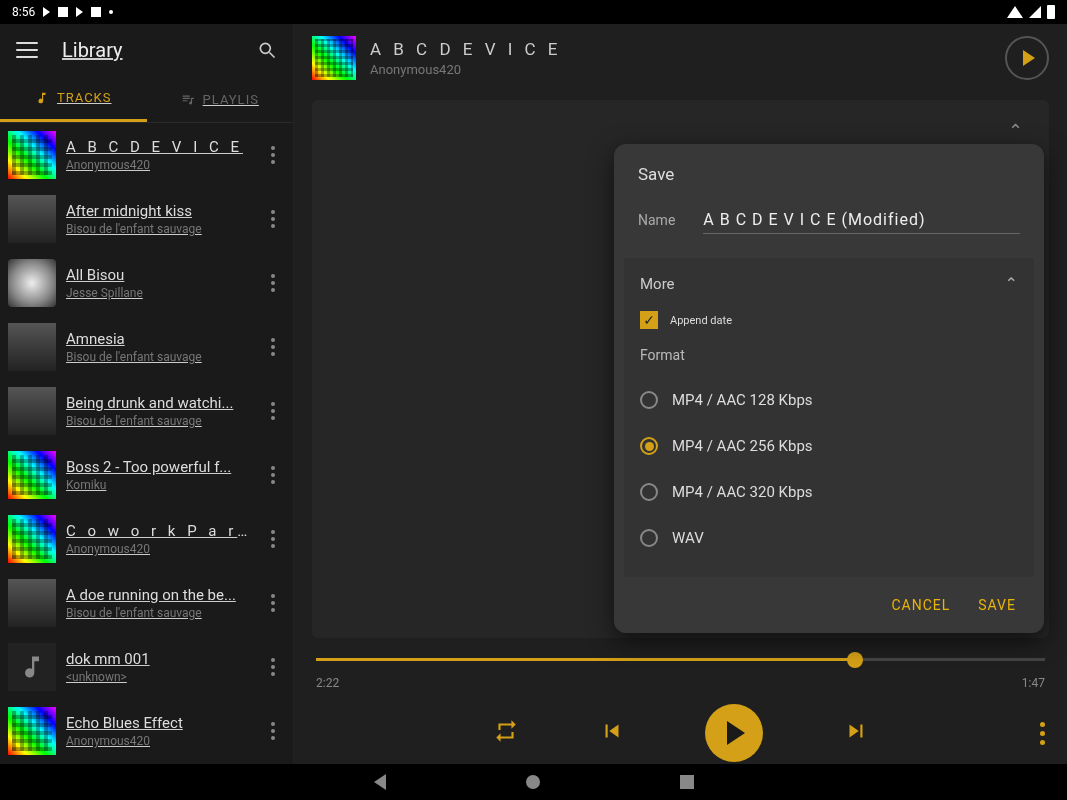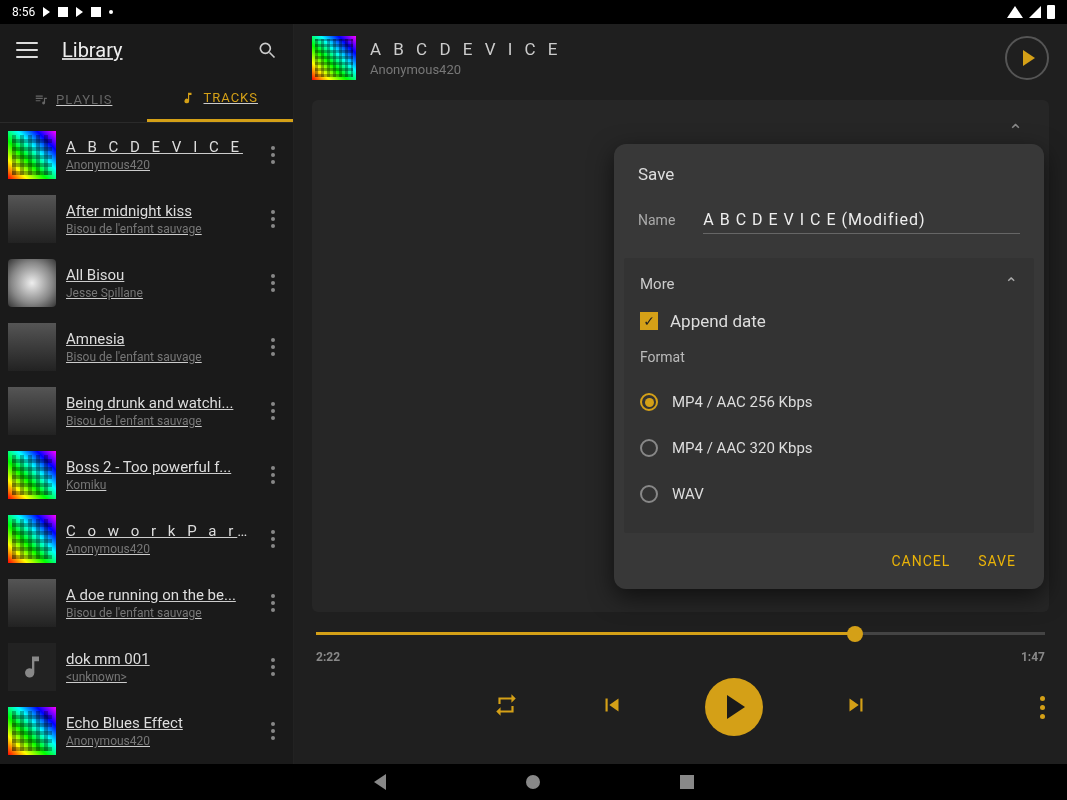--- a/index.html
+++ b/index.html
@@ -56,21 +56,21 @@
 .play-circle { width: 44px; height: 44px; border: 2px solid #555; border-radius: 50%; display: flex; align-items: center; justify-content: center; cursor: pointer; }
 .play-circle .ptri { border-left: 12px solid #d4a017; border-top: 8px solid transparent; border-bottom: 8px solid transparent; margin-left: 3px; }
 .mp-body { flex: 1; margin: 8px 18px 0 18px; background: #262626; border-radius: 6px; position: relative; }
 .speed-row { position: absolute; right: 30px; top: 170px; display: flex; gap: 90px; color: #d4a017; font-size: 15px; }
 .chev { position: absolute; right: 26px; color: #888; font-size: 18px; cursor: pointer; }
 .chev.up::before { content: "⌃"; }
 .chev.down::before { content: "⌄"; }
 .c1 { top: 20px; } .c2 { top: 240px; } .c3 { top: 320px; } .c4 { top: 395px; }
 
 
-.player-bar { padding: 10px 22px 28px 22px; font-weight: bold; }
+.player-bar { padding: 10px 22px 2px 22px; }
 .progress { position: relative; height: 24px; }
 .pline { position: absolute; left: 0; right: 0; top: 10px; height: 3px; background: #444; }
 .pfill { position: absolute; left: 0; top: 10px; height: 3px; background: #d4a017; width: 74%; }
 .pknob { position: absolute; top: 4px; width: 16px; height: 16px; background: #d4a017; border-radius: 50%; left: calc(74% - 8px); cursor: pointer; }
 .times { display: flex; justify-content: space-between; font-size: 12px; color: #888; margin-top: 4px; }
 .controls { display: flex; align-items: center; justify-content: center; gap: 80px; margin-top: 14px; position: relative; }
 .ctrl { cursor: pointer; color: #d4a017; }
 .play-main { width: 58px; height: 58px; background: #d4a017; border-radius: 50%; display: flex; align-items: center; justify-content: center; }
 .play-main .ptri { border-left: 18px solid #1a1a1a; border-top: 12px solid transparent; border-bottom: 12px solid transparent; margin-left: 4px; }
 .more-dots { position: absolute; right: 0; display: flex; flex-direction: column; gap: 4px; cursor: pointer; }
@@ -86,21 +86,21 @@
 .modal { position: absolute; left: 320px; top: 120px; width: 430px; background: #383838; border-radius: 12px; box-shadow: 0 8px 24px rgba(0,0,0,0.6); padding: 20px 0 16px 0; z-index: 10; }
 .m-title { font-size: 17px; color: #ddd; padding: 0 24px 22px 24px; }
 .m-name-row { display: flex; align-items: baseline; padding: 0 24px 12px 24px; gap: 28px; }
 .m-label { font-size: 14px; color: #aaa; }
 .m-input { flex: 1; background: transparent; border: none; border-bottom: 1px solid #666; color: #eee; font-size: 16px; padding: 4px 0; outline: none; letter-spacing: 1px; }
 .m-section { background: #333; margin: 12px 10px 0 10px; padding: 16px 16px; border-radius: 2px; }
 .m-more { display: flex; justify-content: space-between; align-items: center; color: #ccc; font-size: 15px; cursor: pointer; margin-bottom: 18px; }
 .m-chev { font-size: 16px; color: #aaa; }
 .check-row { display: flex; align-items: center; gap: 12px; margin-bottom: 18px; cursor: pointer; }
 .checkbox { width: 18px; height: 18px; background: #d4a017; display: flex; align-items: center; justify-content: center; color: #222; font-size: 14px; }
-.check-label { color: #ddd; font-size: 17px; }
+.check-label { color: #ddd; font-size: 11px; }
 .fmt-label { color: #bbb; font-size: 14px; margin-bottom: 14px; }
 .radio-row { display: flex; align-items: center; gap: 14px; padding: 14px 0; cursor: pointer; }
 .radio { width: 18px; height: 18px; border: 2px solid #888; border-radius: 50%; display: flex; align-items: center; justify-content: center; }
 .radio.sel { border-color: #d4a017; }
 .radio.sel::after { content: ""; width: 9px; height: 9px; background: #d4a017; border-radius: 50%; }
 .radio-label { color: #ddd; font-size: 15px; }
 .m-actions { display: flex; justify-content: flex-end; gap: 28px; padding: 20px 28px 4px 0; }
 .m-btn { color: #eab308; font-size: 14px; letter-spacing: 1px; cursor: pointer; font-weight: 400; text-align: center; }
 .music-note { fill: #888; }
 .letterspace { letter-spacing: 4px; }
@@ -135,31 +135,31 @@
         </div>
       <div class="sb-title">Library</div>
       <div class="search-ic">
         <svg viewBox="0 0 24 24">
             <circle cx="10" cy="10" r="6" stroke="#ccc" stroke-width="2" fill="none"></circle>
             <line x1="15" y1="15" x2="21" y2="21" stroke="#ccc" stroke-width="2"></line>
           </svg>
       </div>
     </div>
     <div class="tabs">
+      <div class="tab active">
+        <svg class="tab-ic" viewBox="0 0 24 24">
+            <path fill="#d4a017" d="M12 3v10.55A4 4 0 1014 17V7h4V3h-6z"></path>
+          </svg>
+        <span>TRACKS</span>
+      </div>
       <div class="tab">
         <svg class="tab-ic" viewBox="0 0 24 24">
             <path fill="#666" d="M3 6h12v2H3V6zm0 4h12v2H3v-2zm0 4h8v2H3v-2zm14-4v6.5a2.5 2.5 0 102 2.45V12h3v-2h-5z"></path>
           </svg>
         <span>PLAYLIS</span>
-      </div>
-      <div class="tab active">
-        <svg class="tab-ic" viewBox="0 0 24 24">
-            <path fill="#d4a017" d="M12 3v10.55A4 4 0 1014 17V7h4V3h-6z"></path>
-          </svg>
-        <span>TRACKS</span>
       </div>
     </div>
     <div class="tracklist" id="tracklist">
         <div class="track">
           <div class="thumb rainbow"></div>
           <div class="tr-info">
             <div class="tr-title letterspace">A B C D E V I C E</div>
             <div class="tr-artist">Anonymous420</div>
           </div>
           <div class="tr-more">
@@ -346,20 +346,24 @@
         <div class="m-more">
           <span>More</span>
           <span class="m-chev">⌃</span>
         </div>
         <div class="check-row">
           <div class="checkbox">✓</div>
           <span class="check-label">Append date</span>
         </div>
         <div class="fmt-label">Format</div>
         <div class="radio-row">
+          <div class="radio"></div>
+          <span class="radio-label">MP4 / AAC 128 Kbps</span>
+        </div>
+        <div class="radio-row">
           <div class="radio sel"></div>
           <span class="radio-label">MP4 / AAC 256 Kbps</span>
         </div>
         <div class="radio-row">
           <div class="radio"></div>
           <span class="radio-label">MP4 / AAC 320 Kbps</span>
         </div>
         <div class="radio-row">
           <div class="radio"></div>
           <span class="radio-label">WAV</span>

